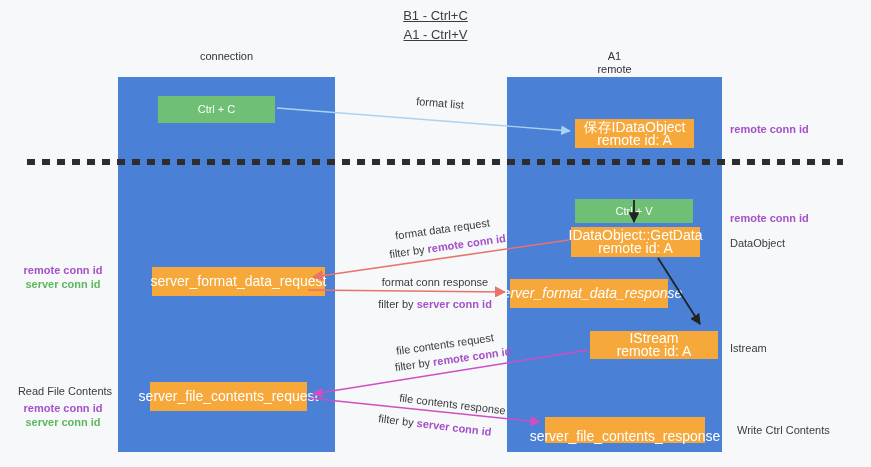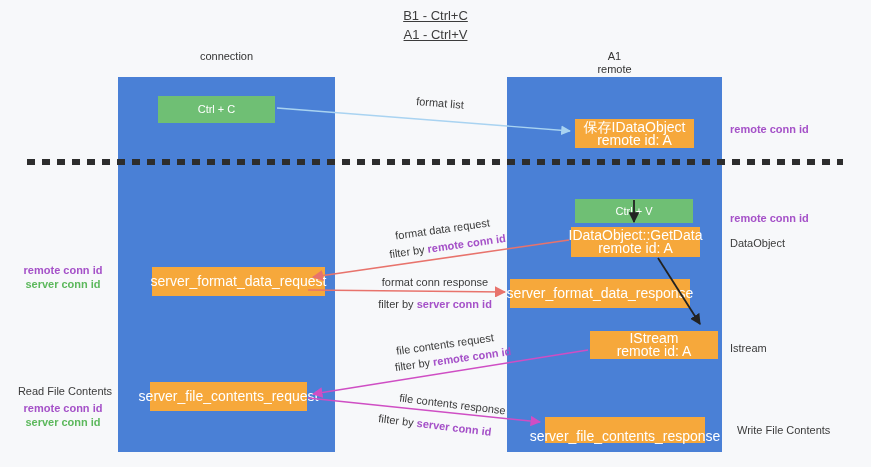--- a/index.html
+++ b/index.html
@@ -70,21 +70,21 @@
 
   <div class="box orange" style="left:571px;top:227px;width:129px;height:30px;">
     <div class="l2">IDataObject::GetData</div>
     <div class="l2">remote id: A</div>
   </div>
 
   <div class="box orange" style="left:152px;top:267px;width:173px;height:29px;">
     <div class="l2">server_format_data_request</div>
   </div>
 
-  <div class="box orange" style="left:510px;top:279px;width:180px;height:29px;">
+  <div class="box orange" style="left:510px;top:279px;width:158px;height:29px;font-style:italic;">
     <div class="l2">server_format_data_response</div>
   </div>
 
   <div class="box orange" style="left:590px;top:331px;width:128px;height:28px;">
     <div class="l2">IStream</div>
     <div class="l2">remote id: A</div>
   </div>
 
   <div class="box orange" style="left:150px;top:382px;width:157px;height:29px;">
     <div class="l2">server_file_contents_request</div>
@@ -137,21 +137,21 @@
 
   <div class="alabel rot-dn" style="left:375px;top:398px;width:155px;">file contents response</div>
   <div class="alabel rot-dn" style="left:360px;top:419px;width:150px;">
     <span>filter by </span><span class="purple">server conn id</span>
   </div>
 
   <div class="side purple" style="left:730px;top:122px;">remote conn id</div>
   <div class="side purple" style="left:730px;top:211px;">remote conn id</div>
   <div class="side" style="left:730px;top:236px;">DataObject</div>
   <div class="side" style="left:730px;top:341px;">Istream</div>
-  <div class="side" style="left:737px;top:423px;">Write File Contents</div>
+  <div class="side" style="left:737px;top:423px;">Write Ctrl Contents</div>
 
   <div class="side" style="left:13px;top:263px;width:100px;text-align:center;">
     <div class="purple">remote conn id</div>
     <div class="greentx">server conn id</div>
   </div>
   <div class="side" style="left:10px;top:384px;width:110px;text-align:center;">Read File Contents</div>
   <div class="side" style="left:13px;top:401px;width:100px;text-align:center;">
     <div class="purple">remote conn id</div>
     <div class="greentx">server conn id</div>
   </div>

